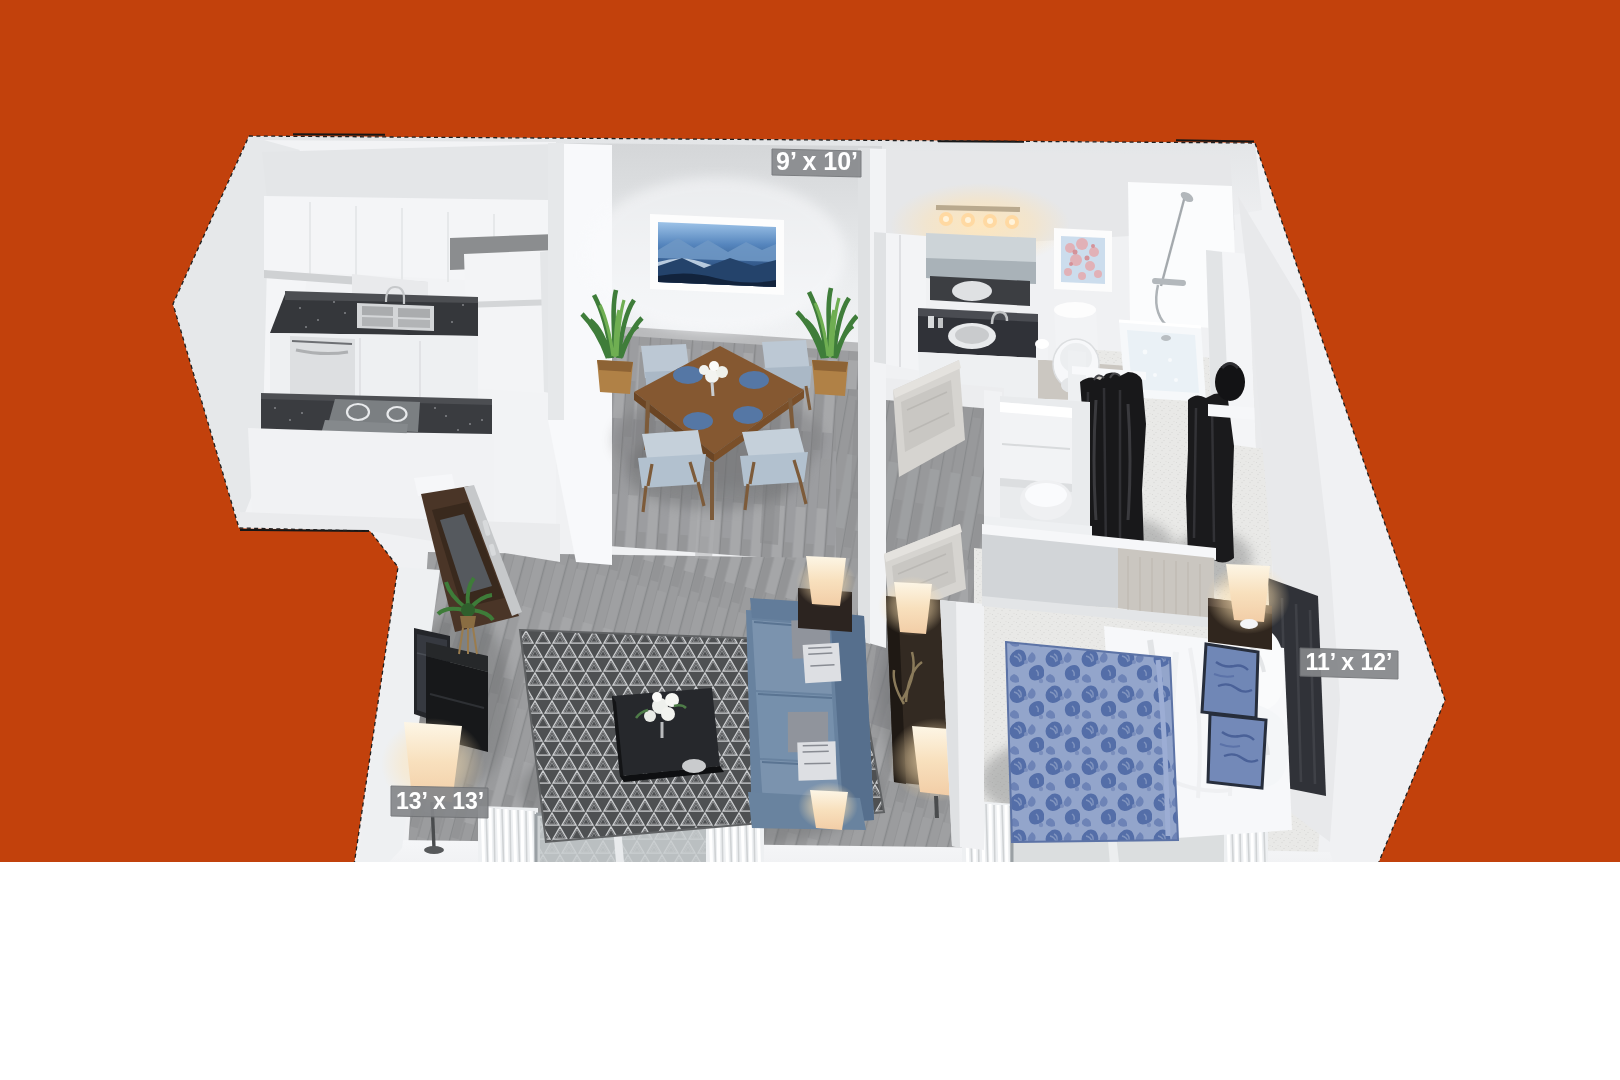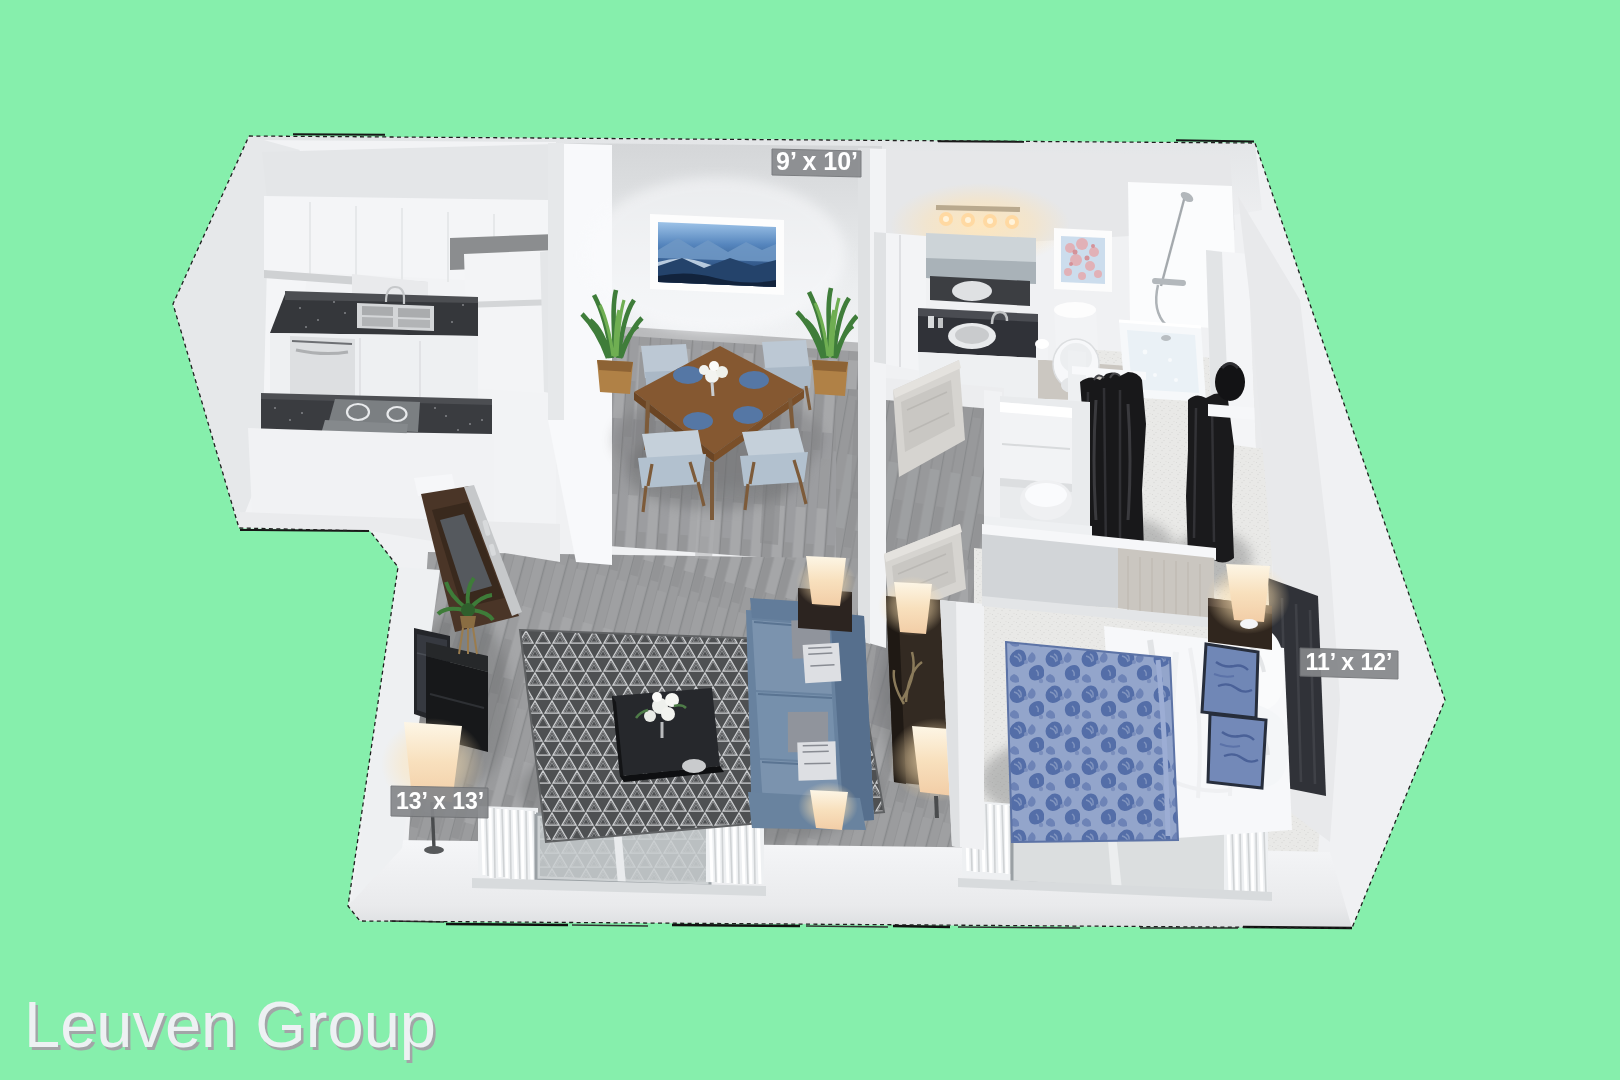--- a/index.html
+++ b/index.html
@@ -1,16 +1,16 @@
 <!DOCTYPE html>
 <html><head>
 <meta charset="utf-8">
 <style>
 html,body{margin:0;padding:0}
-#stage{position:relative;width:1620px;height:1080px;background:#86efac;font-family:"Liberation Sans",sans-serif;overflow:hidden}
+#stage{position:relative;width:1620px;height:862px;background:#c2410c;font-family:"Liberation Sans",sans-serif;overflow:hidden}
 #stage svg{position:absolute;left:0;top:0}
 </style>
 </head>
 <body>
 <div id="stage">
 <svg width="1620" height="1080" viewBox="0 0 1620 1080">
 <defs>
 
 <linearGradient id="backwall" x1="0" y1="0" x2="0" y2="1">
  <stop offset="0" stop-color="#e3e5e7"></stop>

